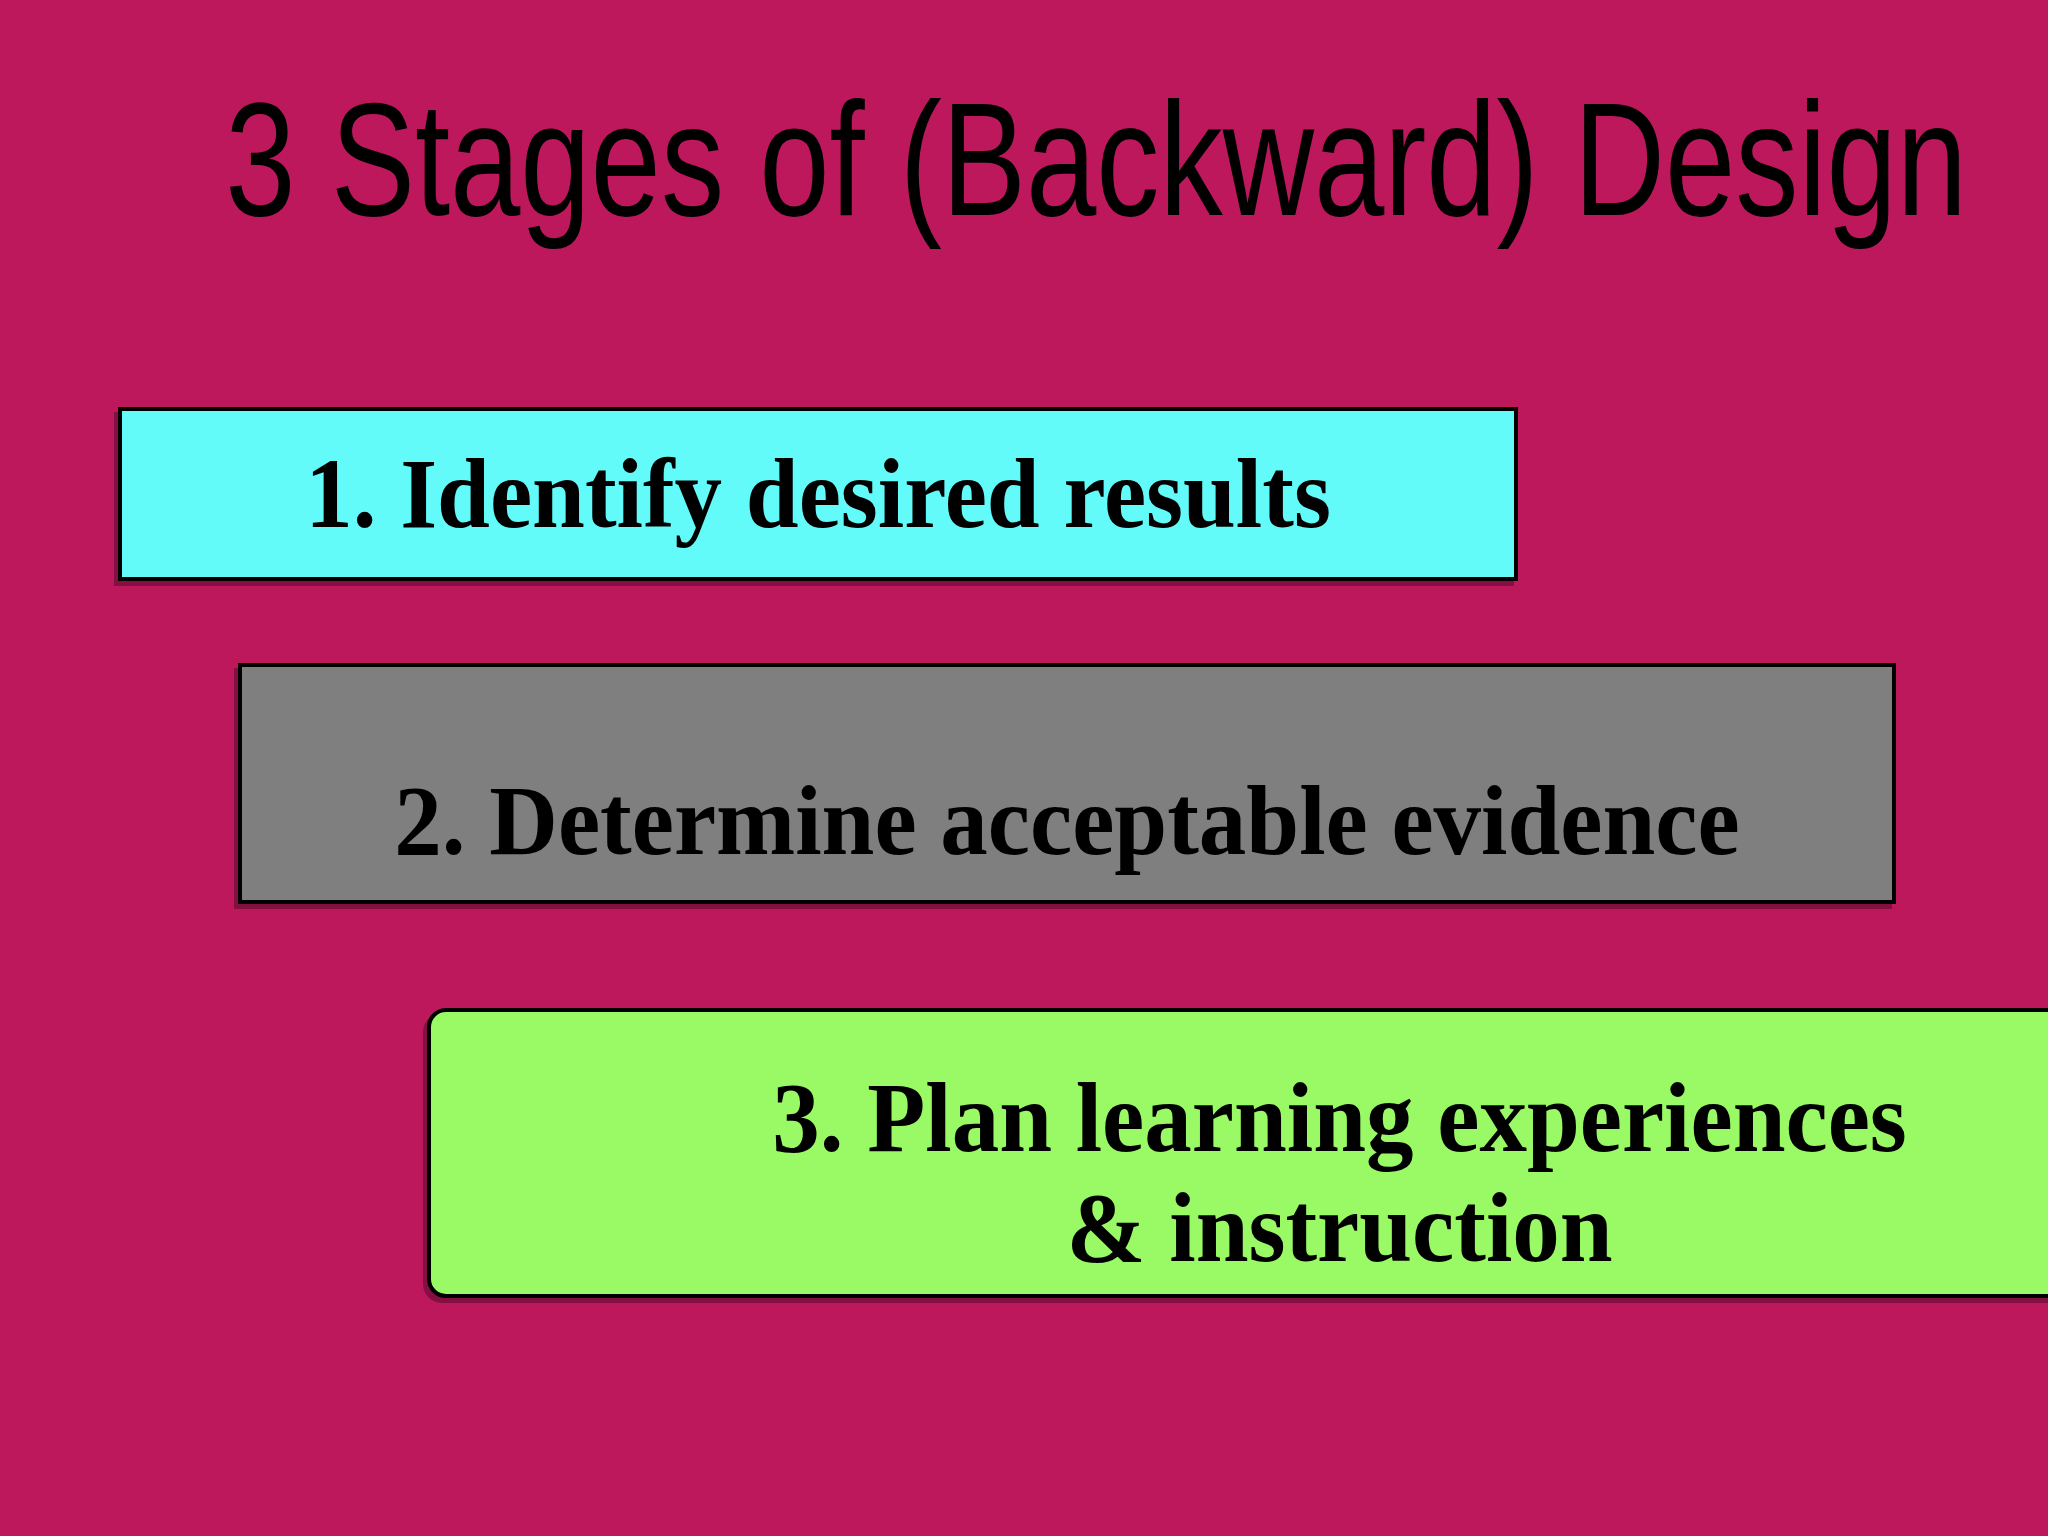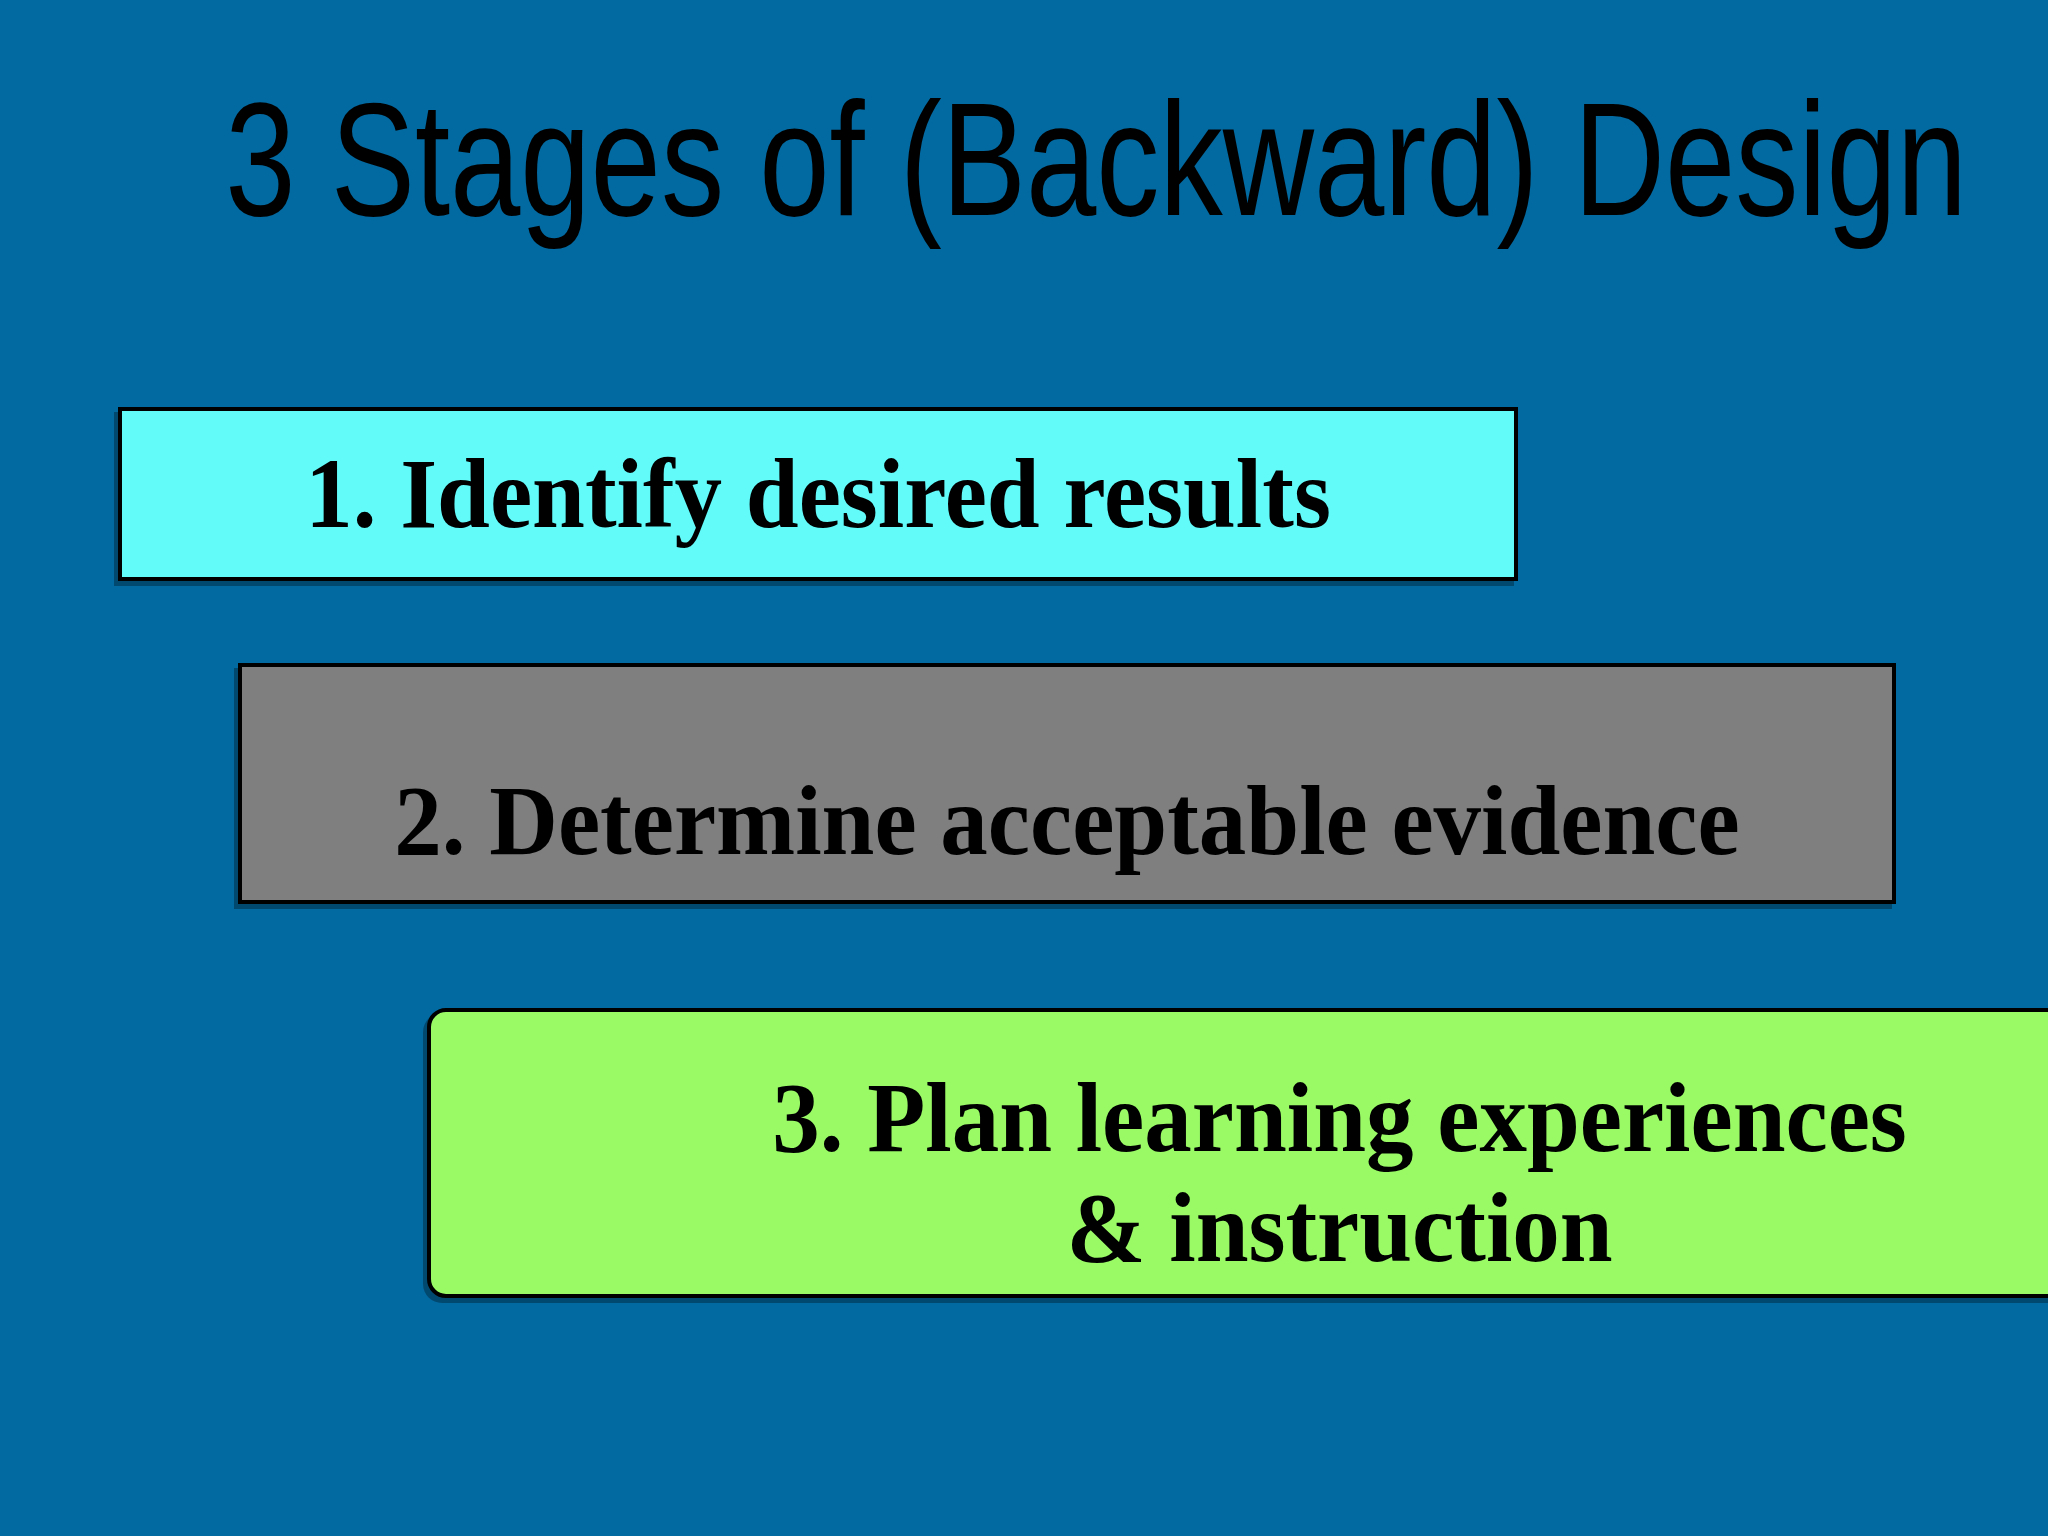--- a/index.html
+++ b/index.html
@@ -4,21 +4,21 @@
 <style>
   html, body {
     margin: 0;
     padding: 0;
     background: #ffffff;
   }
   .slide {
     position: relative;
     width: 2048px;
     height: 1536px;
-    background: #0369a1;
+    background: #be185d;
     overflow: hidden;
     font-family: "Liberation Sans", sans-serif;
   }
   .title {
     position: absolute;
     top: 78px;
     left: 0;
     width: 100%;
     margin: 0;
     text-align: center;

